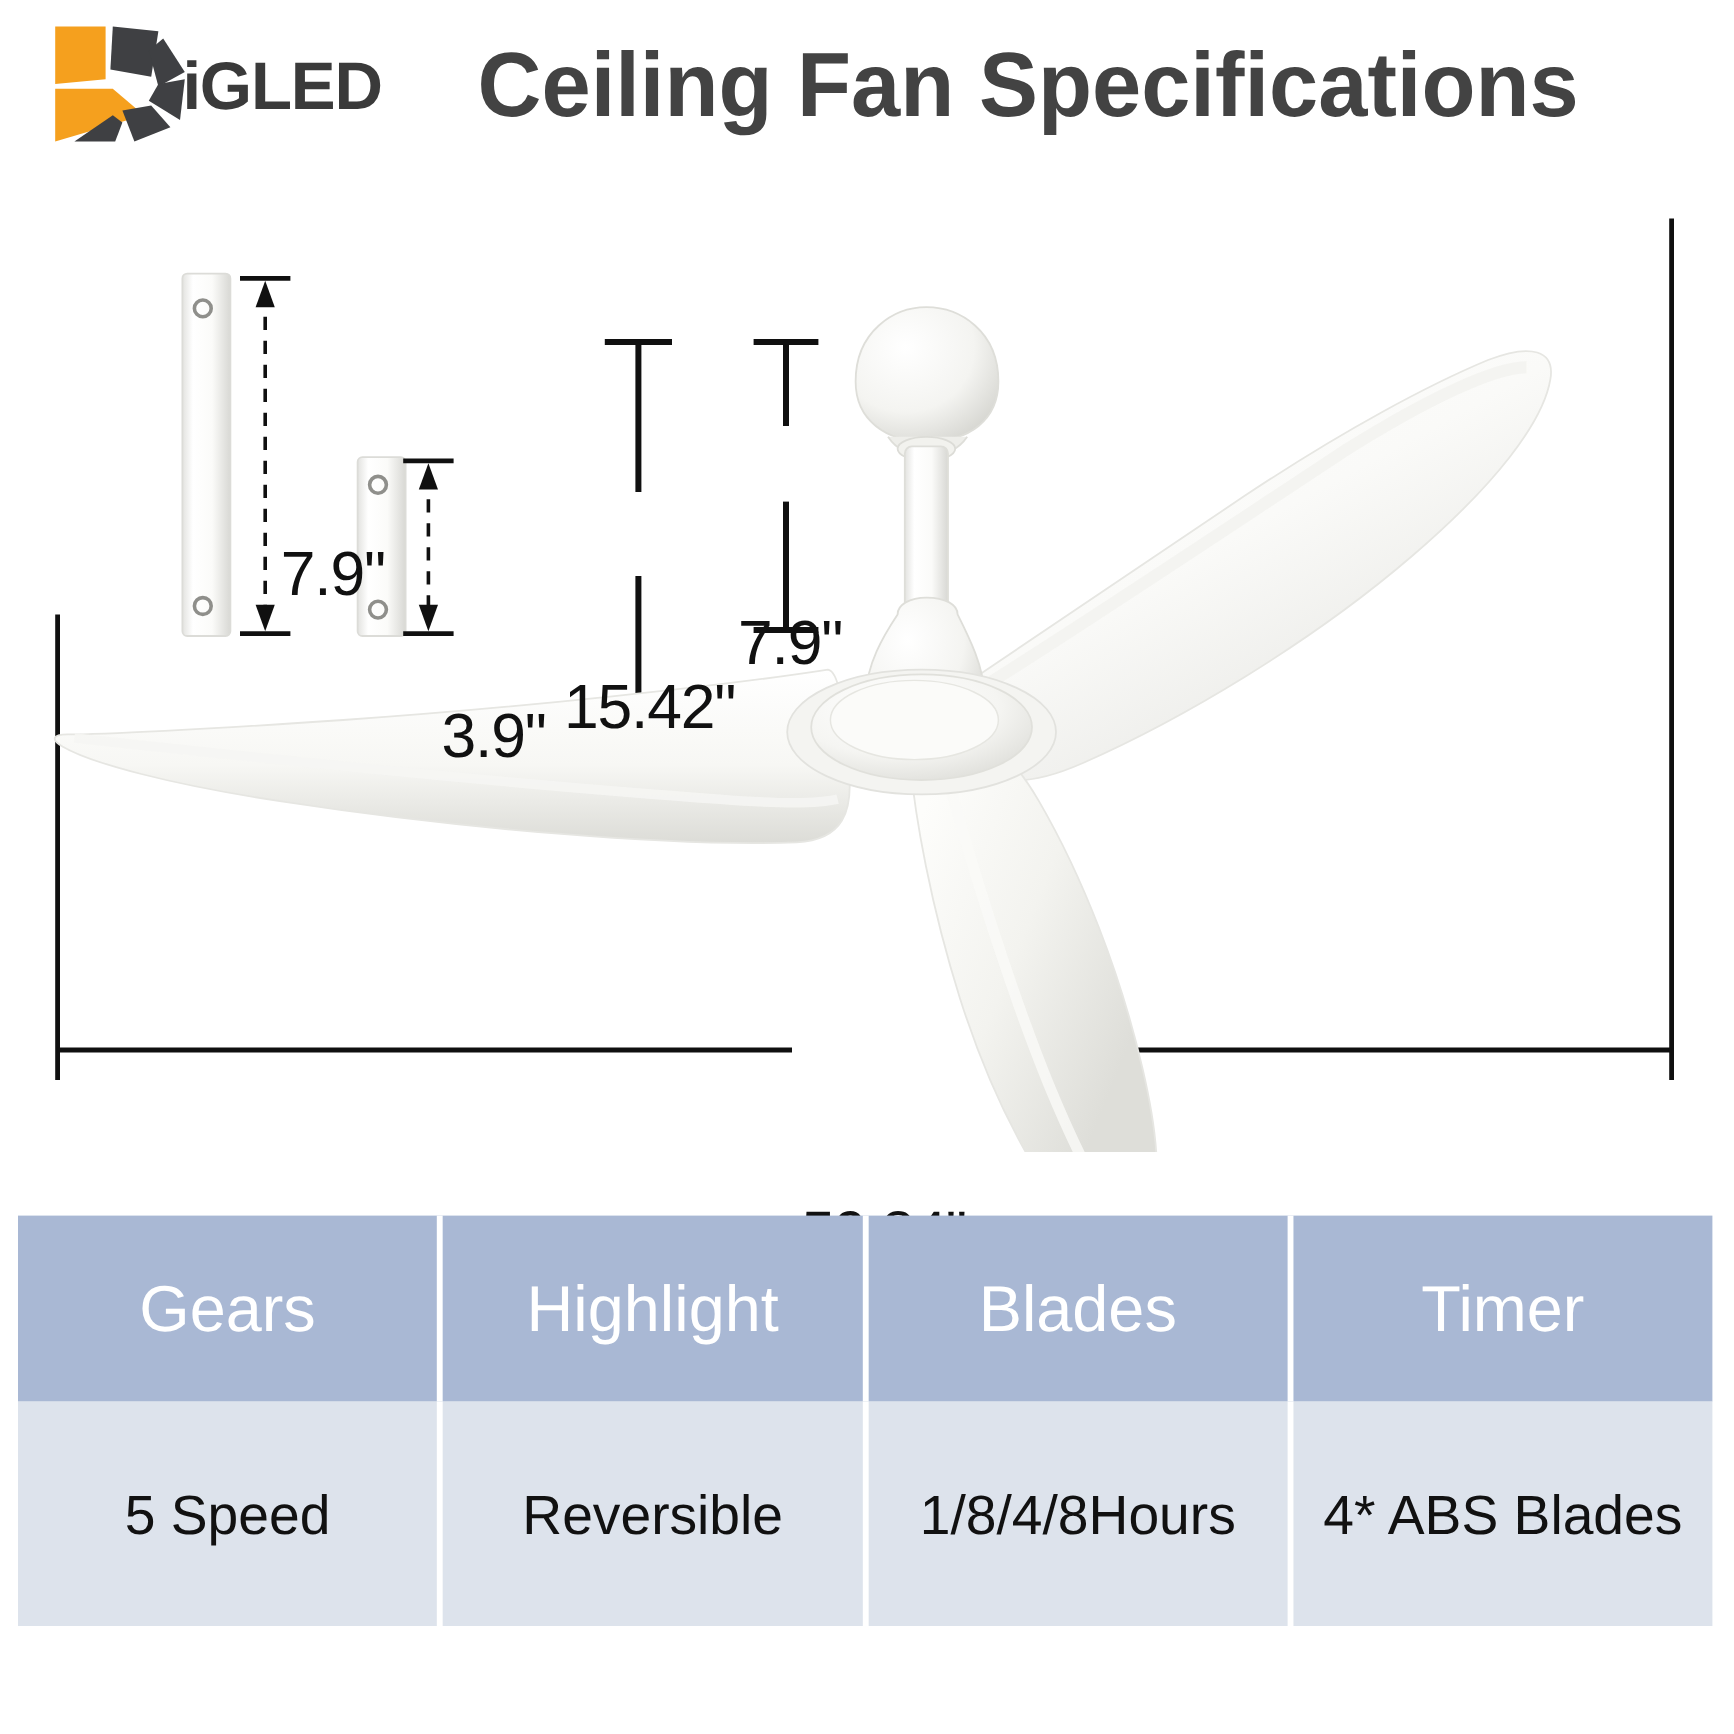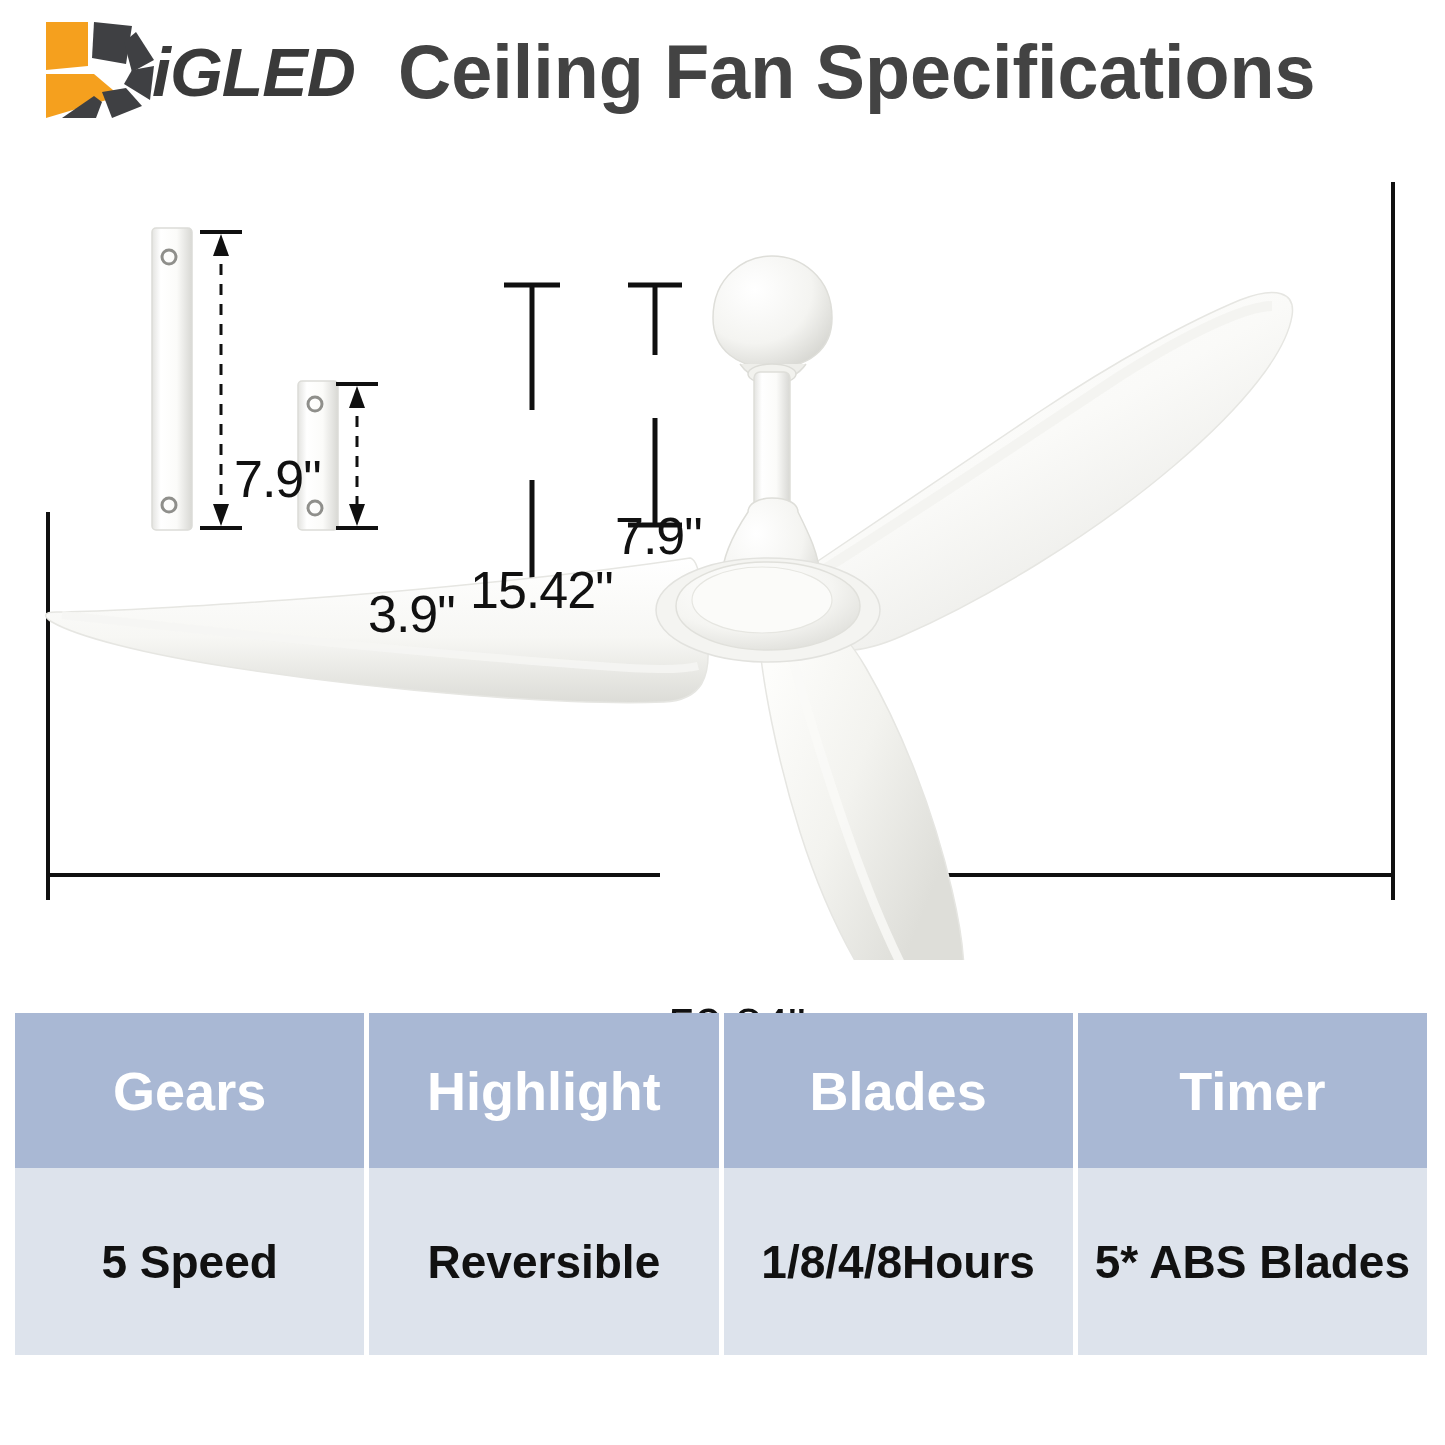--- a/index.html
+++ b/index.html
@@ -34,26 +34,25 @@
     top: 18px;
     width: 128px;
     height: 104px;
   }
   #logo-word {
     position: absolute;
     left: 152px;
     top: 24px;
     font-family: "Liberation Sans", sans-serif;
     font-weight: bold;
-    font-size: 68px;
+    font-size: 56px;
     letter-spacing: -1px;
     color: #3a3a3a;
     line-height: 96px;
     white-space: nowrap;
-    font-style: italic;
   }
   #page-title {
     position: absolute;
     left: 398px;
     top: 22px;
     font-family: "Liberation Sans", sans-serif;
     font-weight: bold;
     font-size: 76px;
     color: #434343;
     line-height: 100px;
@@ -88,21 +87,20 @@
 
   
   #spec-table {
     position: absolute;
     left: 15px;
     top: 1013px;
     width: 1412px;
     height: 378px;
     display: flex;
     flex-direction: column;
-    font-weight: bold;
   }
   .table-row { display: flex; width: 100%; }
   .head-row  { height: 155px; }
   .body-row  { height: 187px; }
   .cell {
     flex: 1 1 0;
     display: flex;
     align-items: center;
     justify-content: center;
     box-sizing: border-box;
@@ -313,17 +311,17 @@
       <div class="cell">Gears</div>
       <div class="cell">Highlight</div>
       <div class="cell">Blades</div>
       <div class="cell">Timer</div>
     </div>
 
     <div class="table-row body-row">
       <div class="cell">5 Speed</div>
       <div class="cell">Reversible</div>
       <div class="cell">1/8/4/8Hours</div>
-      <div class="cell">5* ABS Blades</div>
+      <div class="cell">4* ABS Blades</div>
     </div>
   </div>
 
 </div>
 
 </body></html>

